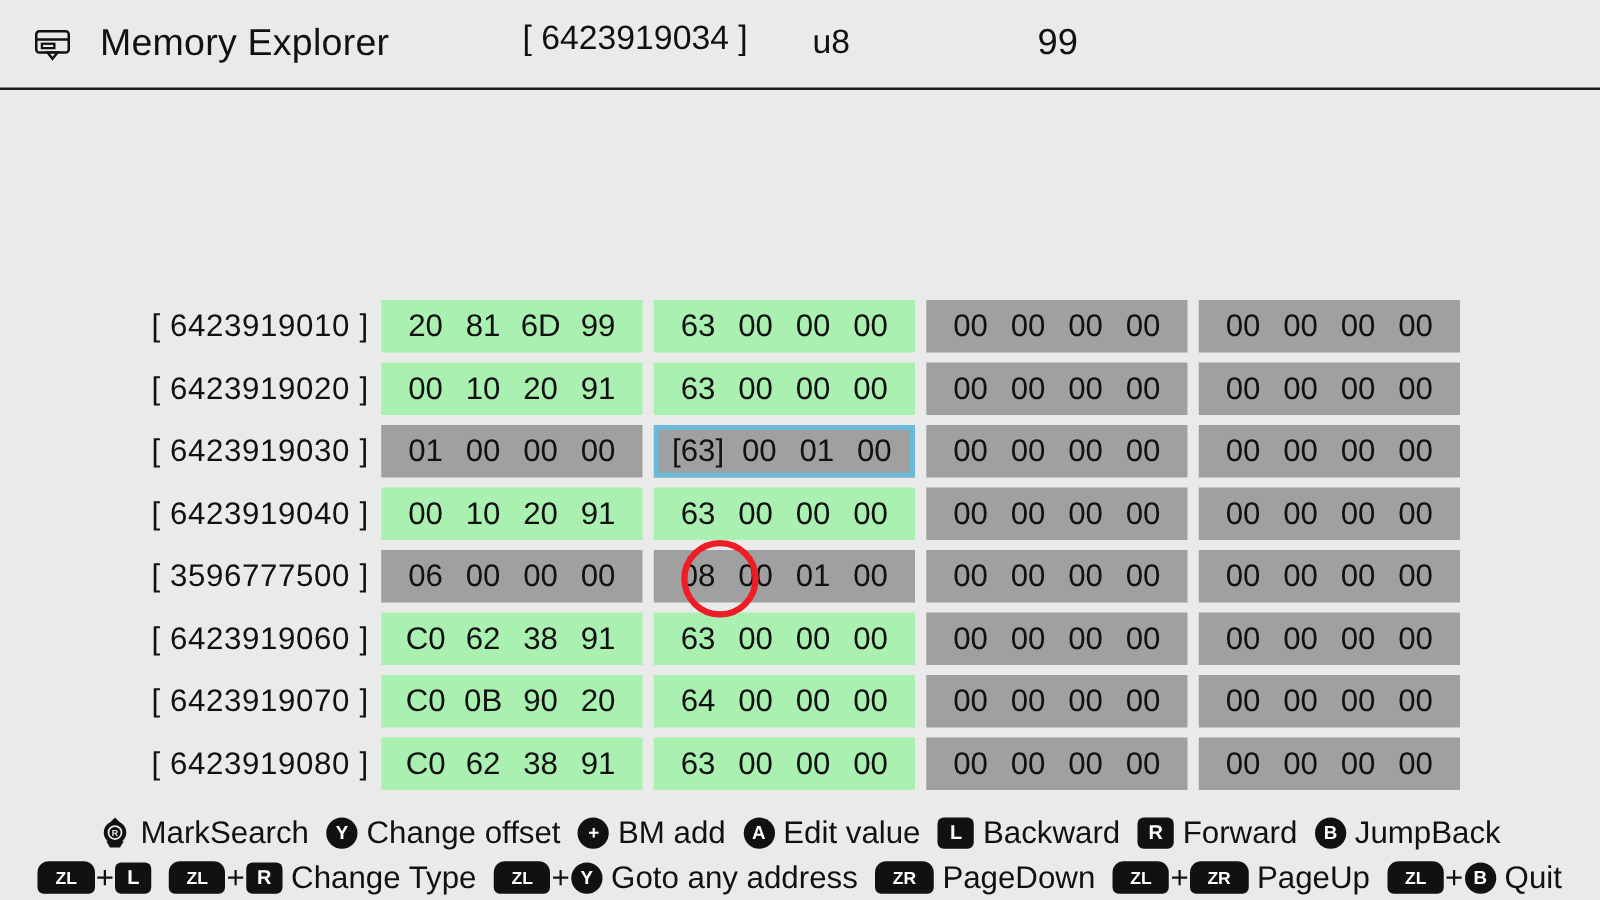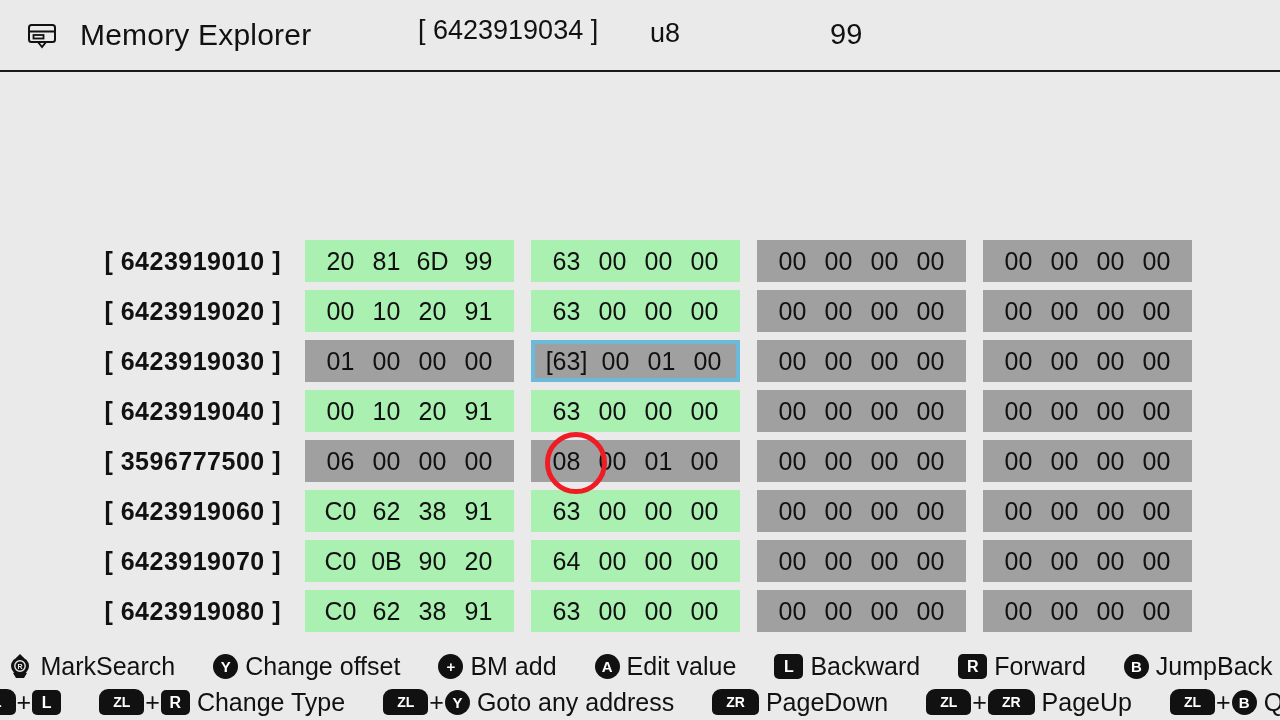--- a/index.html
+++ b/index.html
@@ -34,46 +34,46 @@
   .i-u16  { left: 361px; top: 4px; }
   .i-s32  { left: 607px; top: 4px; }
   .i-s64  { left: 861px; top: 4px; }
   .i-f32  { left: 607px; top: 42px; }
   .i-f64  { left: 861px; top: 42px; }
 
   
   .grid { position: absolute; left: 0; top: 236px; width: 1280px; }
   .row { position: relative; height: 50px; display: flex; align-items: center; }
   .addr {
-    width: 305px; text-align: right; padding-right: 24px;
-    font-size: 25px; white-space: nowrap; letter-spacing: .5px; font-weight: bold;
+    width: 305px; text-align: right; padding-right: 10px;
+    font-size: 25px; white-space: nowrap; letter-spacing: .5px;
   }
   .group {
-    width: 209px; height: 42px; margin-right: 17px;
+    width: 209px; height: 42px; margin-right: 9px;
     display: flex; align-items: center; justify-content: center;
     font-size: 25px; letter-spacing: 0px; white-space: nowrap;
   }
   .group.green { background: #a9f0b1; }
   .group.gray  { background: #a0a0a0; }
   .group.sel   { box-shadow: 0 0 0 4px #6cb9da inset; }
   .byte { display: inline-block; width: 46px; text-align: center; }
   .byte.cur { width: 52px; }
 
   
   .redcircle {
     position: absolute; left: 545px; top: 432px;
     width: 62px; height: 62px; border: 5px solid #ee1c24; border-radius: 50%;
     pointer-events: none;
   }
 
   
   .footer { position: absolute; left: 0; top: 648px; width: 1280px; }
   .hintline {
     display: flex; align-items: center; justify-content: center;
-    height: 36px; font-size: 25px; white-space: nowrap; gap: 24px;
+    height: 36px; font-size: 25px; white-space: nowrap;
   }
   .hint { display: inline-flex; align-items: center; margin: 0 7px; }
   .hint .lbl { margin-left: 7px; }
   .plus { font-size: 25px; margin: 0 1px; }
 
   .gl { display: inline-block; vertical-align: middle; }
   .gl-circ {
     width: 25px; height: 25px; border-radius: 50%; background: #111; color: #fff;
     font-size: 15px; font-weight: bold; line-height: 25px; text-align: center;
   }

